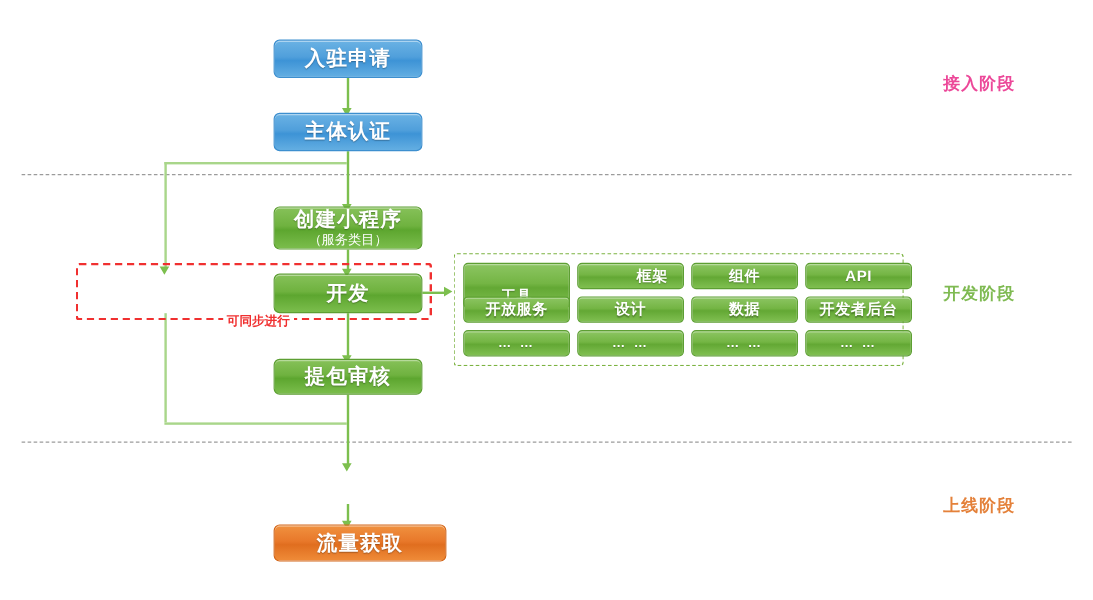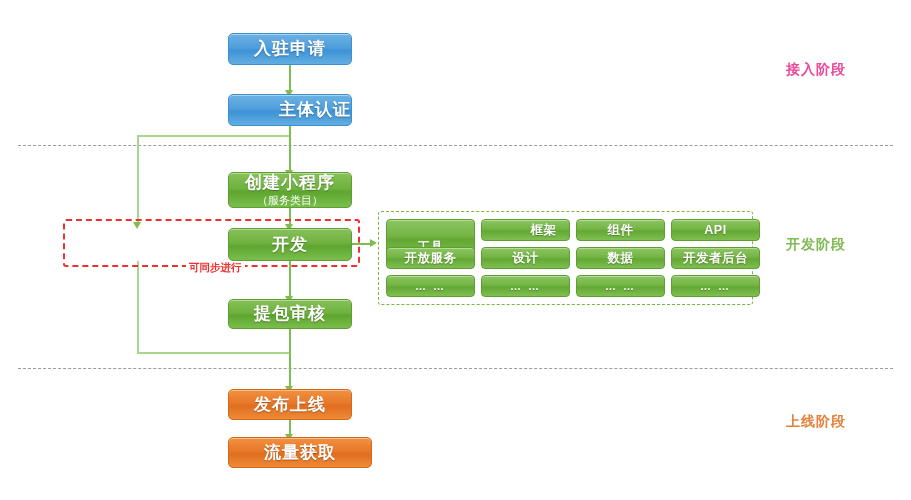--- a/index.html
+++ b/index.html
@@ -137,40 +137,37 @@
 
   <div class="dashbox red" style="left:63px;top:219px;width:297px;height:48px;"></div>
   <div class="syncnote" style="left:186px;top:261px;">可同步进行</div>
 
   <div class="dashbox greendash" style="left:378px;top:211px;width:375px;height:94px;"></div>
 
   <div class="node blue" style="left:228px;top:33px;width:124px;height:32px;">
     <span>入驻申请</span>
   </div>
 
-  <div class="node blue" style="left:228px;top:94px;width:124px;height:32px;align-items:flex-end;">
+  <div class="node blue" style="left:228px;top:94px;width:124px;height:32px;">
     <span>主体认证</span>
   </div>
 
   <div class="node green" style="left:228px;top:172px;width:124px;height:36px;">
     <span>创建小程序</span>
     <span class="sub">（服务类目）</span>
   </div>
 
   <div class="node green" style="left:228px;top:228px;width:124px;height:33px;">
     <span>开发</span>
   </div>
 
   <div class="node green" style="left:228px;top:299px;width:124px;height:30px;">
     <span>提包审核</span>
   </div>
 
-  <div class="node orange" style="left:228px;top:389px;width:124px;height:31px;">
-    <span>发布上线</span>
-  </div>
 
   <div class="node orange" style="left:228px;top:437px;width:144px;height:31px;">
     <span>流量获取</span>
   </div>
 
 
   <div class="cell" style="left:386px;top:219px;width:89px;height:38px;align-items:flex-end;">
     <span>工具</span>
   </div>
   <div class="cell" style="left:481px;top:219px;width:89px;height:22px;padding-left:36px;">

